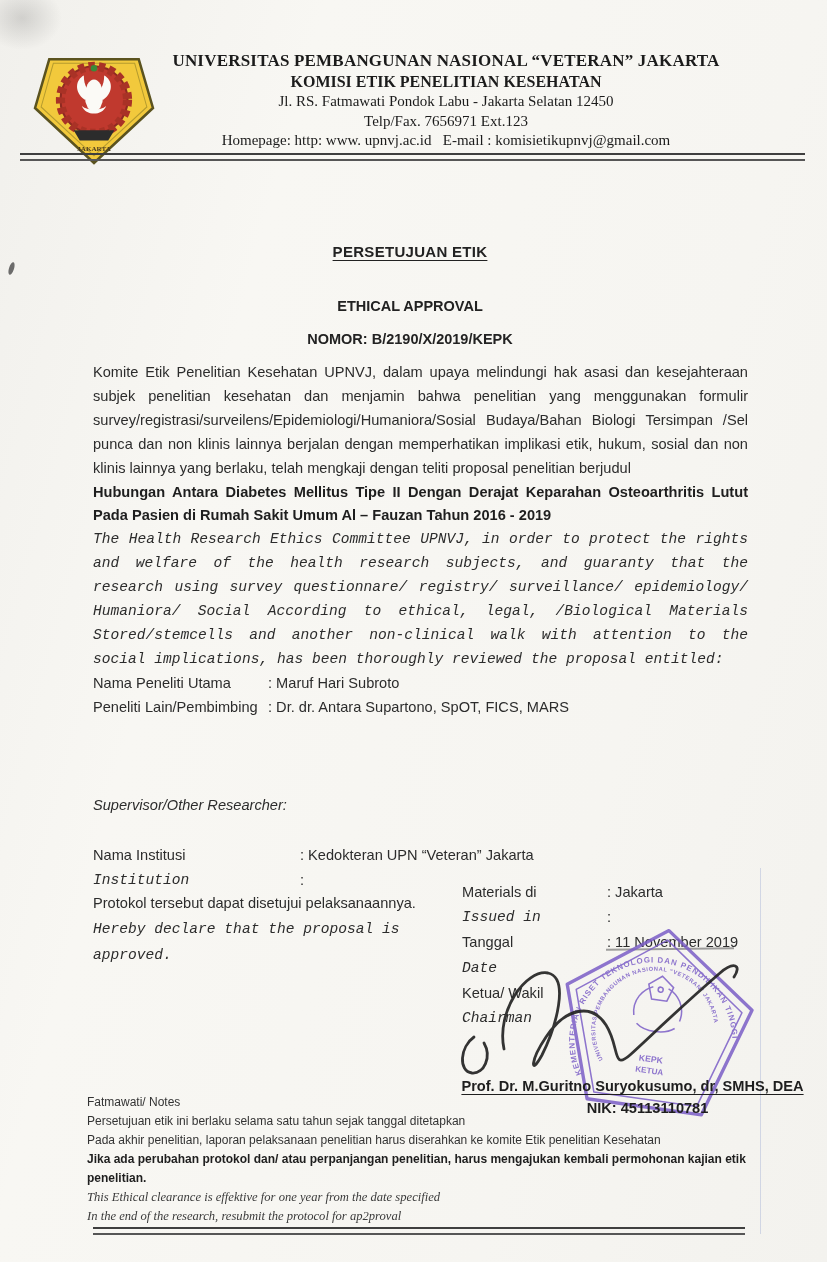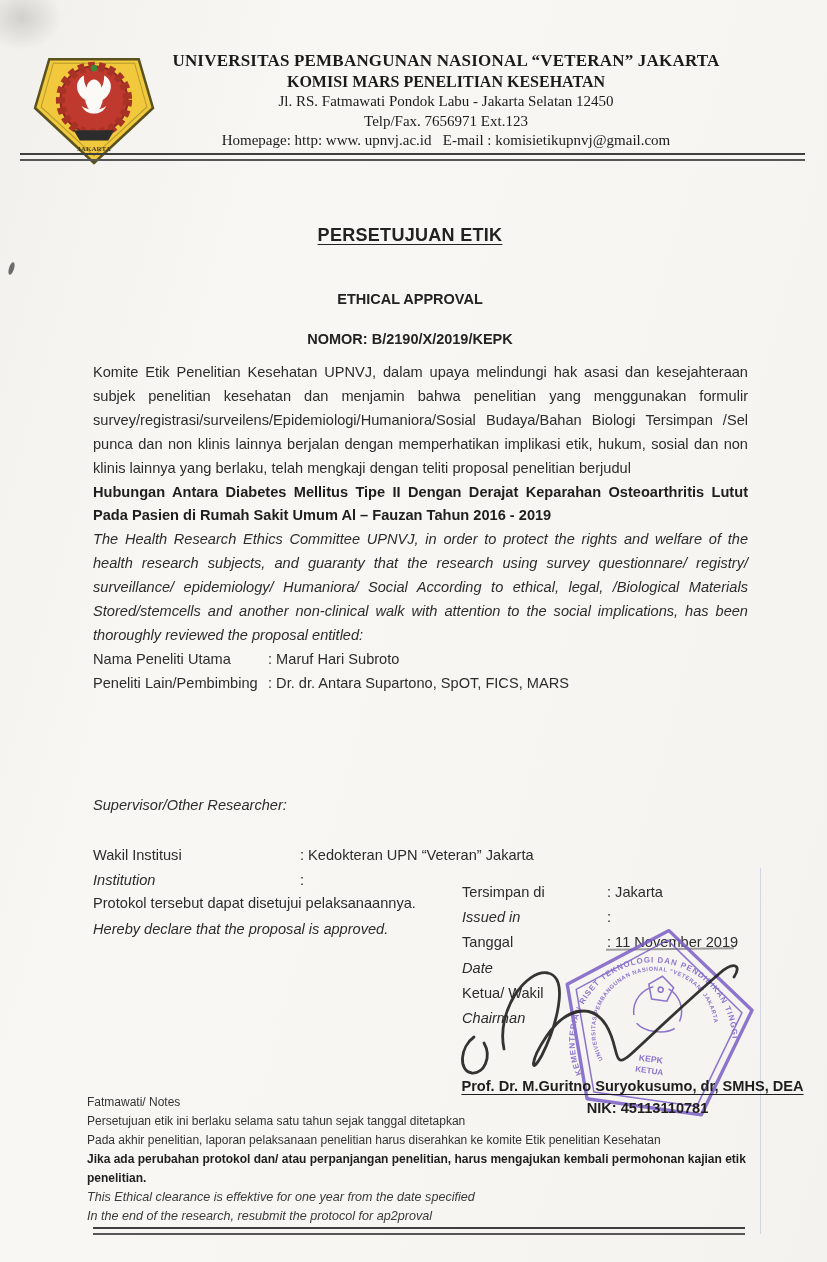--- a/index.html
+++ b/index.html
@@ -11,41 +11,41 @@
   .abs{position:absolute;}
   
   .hdr{left:150px;top:50px;width:592px;text-align:center;font-family:"Liberation Serif",serif;color:#1b1b1b;}
   .hdr .l1{font-size:17px;font-weight:bold;letter-spacing:.2px;line-height:21px;}
   .hdr .l2{font-size:16px;font-weight:bold;line-height:21px;}
   .hdr .l3,.hdr .l4,.hdr .l5{font-size:15px;line-height:19.5px;}
   .hdr .l5{white-space:pre-wrap;}
   .double-rule{height:4px;border-top:2.5px solid #3f3f3f;border-bottom:2px solid #565656;}
   
   .center-line{left:0;width:820px;text-align:center;font-weight:bold;color:#222;}
-  .t1{top:225px;font-size:18px;text-decoration:underline;text-underline-offset:3px;letter-spacing:.3px;}
-  .t2{top:291px;font-size:14.5px;}
+  .t1{top:243px;font-size:15px;text-decoration:underline;text-underline-offset:3px;letter-spacing:.3px;}
+  .t2{top:298px;font-size:14.5px;}
   .t3{top:331px;font-size:14.5px;}
   
   .bodyblock{left:93px;top:361px;width:655px;font-size:14.6px;line-height:23.9px;text-align:justify;color:#2c2c2c;}
   .bold{font-weight:bold;color:#1e1e1e;}
-  .ital{font-style:italic;}
+  .ital{font-style:italic;font-family:Liberation Mono, monospace;}
   .frow{display:flex;text-align:left;align-items:center;}
   .frow .lab{width:175px;flex:0 0 175px;}
   .supv{left:93px;top:797px;font-size:14.6px;font-style:italic;color:#2c2c2c;text-align:center;}
   .inst{left:93px;top:843px;font-size:14.6px;line-height:25px;color:#2c2c2c;}
   .inst .lab{width:207px;flex:0 0 207px;}
   .stmt{left:93px;top:890px;width:380px;font-size:14.6px;line-height:26px;color:#2c2c2c;}
   .rcol{left:462px;top:880px;font-size:14.6px;line-height:25.2px;color:#2c2c2c;}
   .rcol .lab{width:145px;flex:0 0 145px;}
   .name-line{left:425px;top:1078px;width:415px;text-align:center;font-size:14.6px;font-weight:bold;color:#1e1e1e;
     text-decoration:underline;text-underline-offset:3px;}
   .nik-line{left:425px;top:1100px;width:445px;text-align:center;font-size:14.6px;font-weight:bold;color:#1e1e1e;}
   
   .notes{left:87px;top:1093px;width:668px;font-size:12px;line-height:19px;color:#333;}
-  .notes .serif-ital{font-family:Liberation Sans, sans-serif;font-style:italic;font-size:12.6px;color:#3a3a3a;}
+  .notes .serif-ital{font-family:Liberation Serif, serif;font-style:italic;font-size:12.6px;color:#3a3a3a;}
   .bot-rule{left:93px;top:1227px;width:652px;}
   
   .scanline-v{left:760px;top:868px;width:1px;height:366px;background:rgba(120,140,200,.28);}
   .ink-mark{left:9px;top:262px;width:5px;height:13px;background:#4a4a4a;border-radius:50%;transform:rotate(18deg);opacity:.8;}
   .corner-smudge{left:-18px;top:-14px;width:80px;height:64px;background:radial-gradient(closest-side,rgba(60,60,60,.18),rgba(60,60,60,0));}
   .date-underline{left:606px;top:948px;width:128px;height:1.5px;background:#6b6b6b;transform:rotate(-.6deg);opacity:.65;}
 </style>
 </head>
 <body>
 
@@ -66,21 +66,21 @@
       <path d="M69,52 C80,44 78,32 70,28 C70,38 66,44 60,48 Z" fill="#fbfaf6"></path>
       <path d="M48,58 C52,68 68,68 72,58 C66,63 54,63 48,58 Z" fill="#fbfaf6"></path>
     </g>
     <circle cx="60" cy="21" r="3.2" fill="#3a8a3a"></circle>
     <polygon points="40,82 80,82 74,92 46,92" fill="#2c2c2c"></polygon>
     <text x="60" y="102" text-anchor="middle" font-size="7" font-weight="bold" fill="#4a3b1f" font-family="Liberation Serif, serif">JAKARTA</text>
   </svg>
 
   <div class="abs hdr">
     <div class="l1">UNIVERSITAS PEMBANGUNAN NASIONAL “VETERAN” JAKARTA</div>
-    <div class="l2">KOMISI MARS PENELITIAN KESEHATAN</div>
+    <div class="l2">KOMISI ETIK PENELITIAN KESEHATAN</div>
     <div class="l3">Jl. RS. Fatmawati Pondok Labu - Jakarta Selatan 12450</div>
     <div class="l4">Telp/Fax. 7656971 Ext.123</div>
     <div class="l5">Homepage: http: www. upnvj.ac.id   E-mail : komisietikupnvj@gmail.com</div>
   </div>
 
   <div class="abs double-rule" style="left:20px;width:785px;top:153px;"></div>
 
   <div class="abs center-line t1">PERSETUJUAN ETIK</div>
   <div class="abs center-line t2">ETHICAL APPROVAL</div>
   <div class="abs center-line t3">NOMOR: B/2190/X/2019/KEPK</div>
@@ -96,37 +96,37 @@
     <div class="frow">
       <span class="lab">Peneliti Lain/Pembimbing</span>
       <span>: Dr. dr. Antara Supartono, SpOT, FICS, MARS</span>
     </div>
   </div>
 
   <div class="abs supv">Supervisor/Other Researcher:</div>
 
   <div class="abs inst">
     <div class="frow">
-      <span class="lab">Wakil Institusi</span>
+      <span class="lab">Nama Institusi</span>
       <span>: Kedokteran UPN “Veteran” Jakarta</span>
     </div>
     <div class="frow">
       <span class="lab ital">Institution</span>
       <span>:</span>
     </div>
   </div>
 
   <div class="abs stmt">
     <div>Protokol  tersebut dapat disetujui pelaksanaannya.</div>
     <div class="ital">Hereby declare that the proposal is approved.</div>
   </div>
 
   <div class="abs rcol">
     <div class="frow">
-      <span class="lab">Tersimpan di</span>
+      <span class="lab">Materials di</span>
       <span>:  Jakarta</span>
     </div>
     <div class="frow">
       <span class="lab ital">Issued in</span>
       <span>:</span>
     </div>
     <div class="frow">
       <span class="lab">Tanggal</span>
       <span>: 11 November 2019</span>
     </div>

